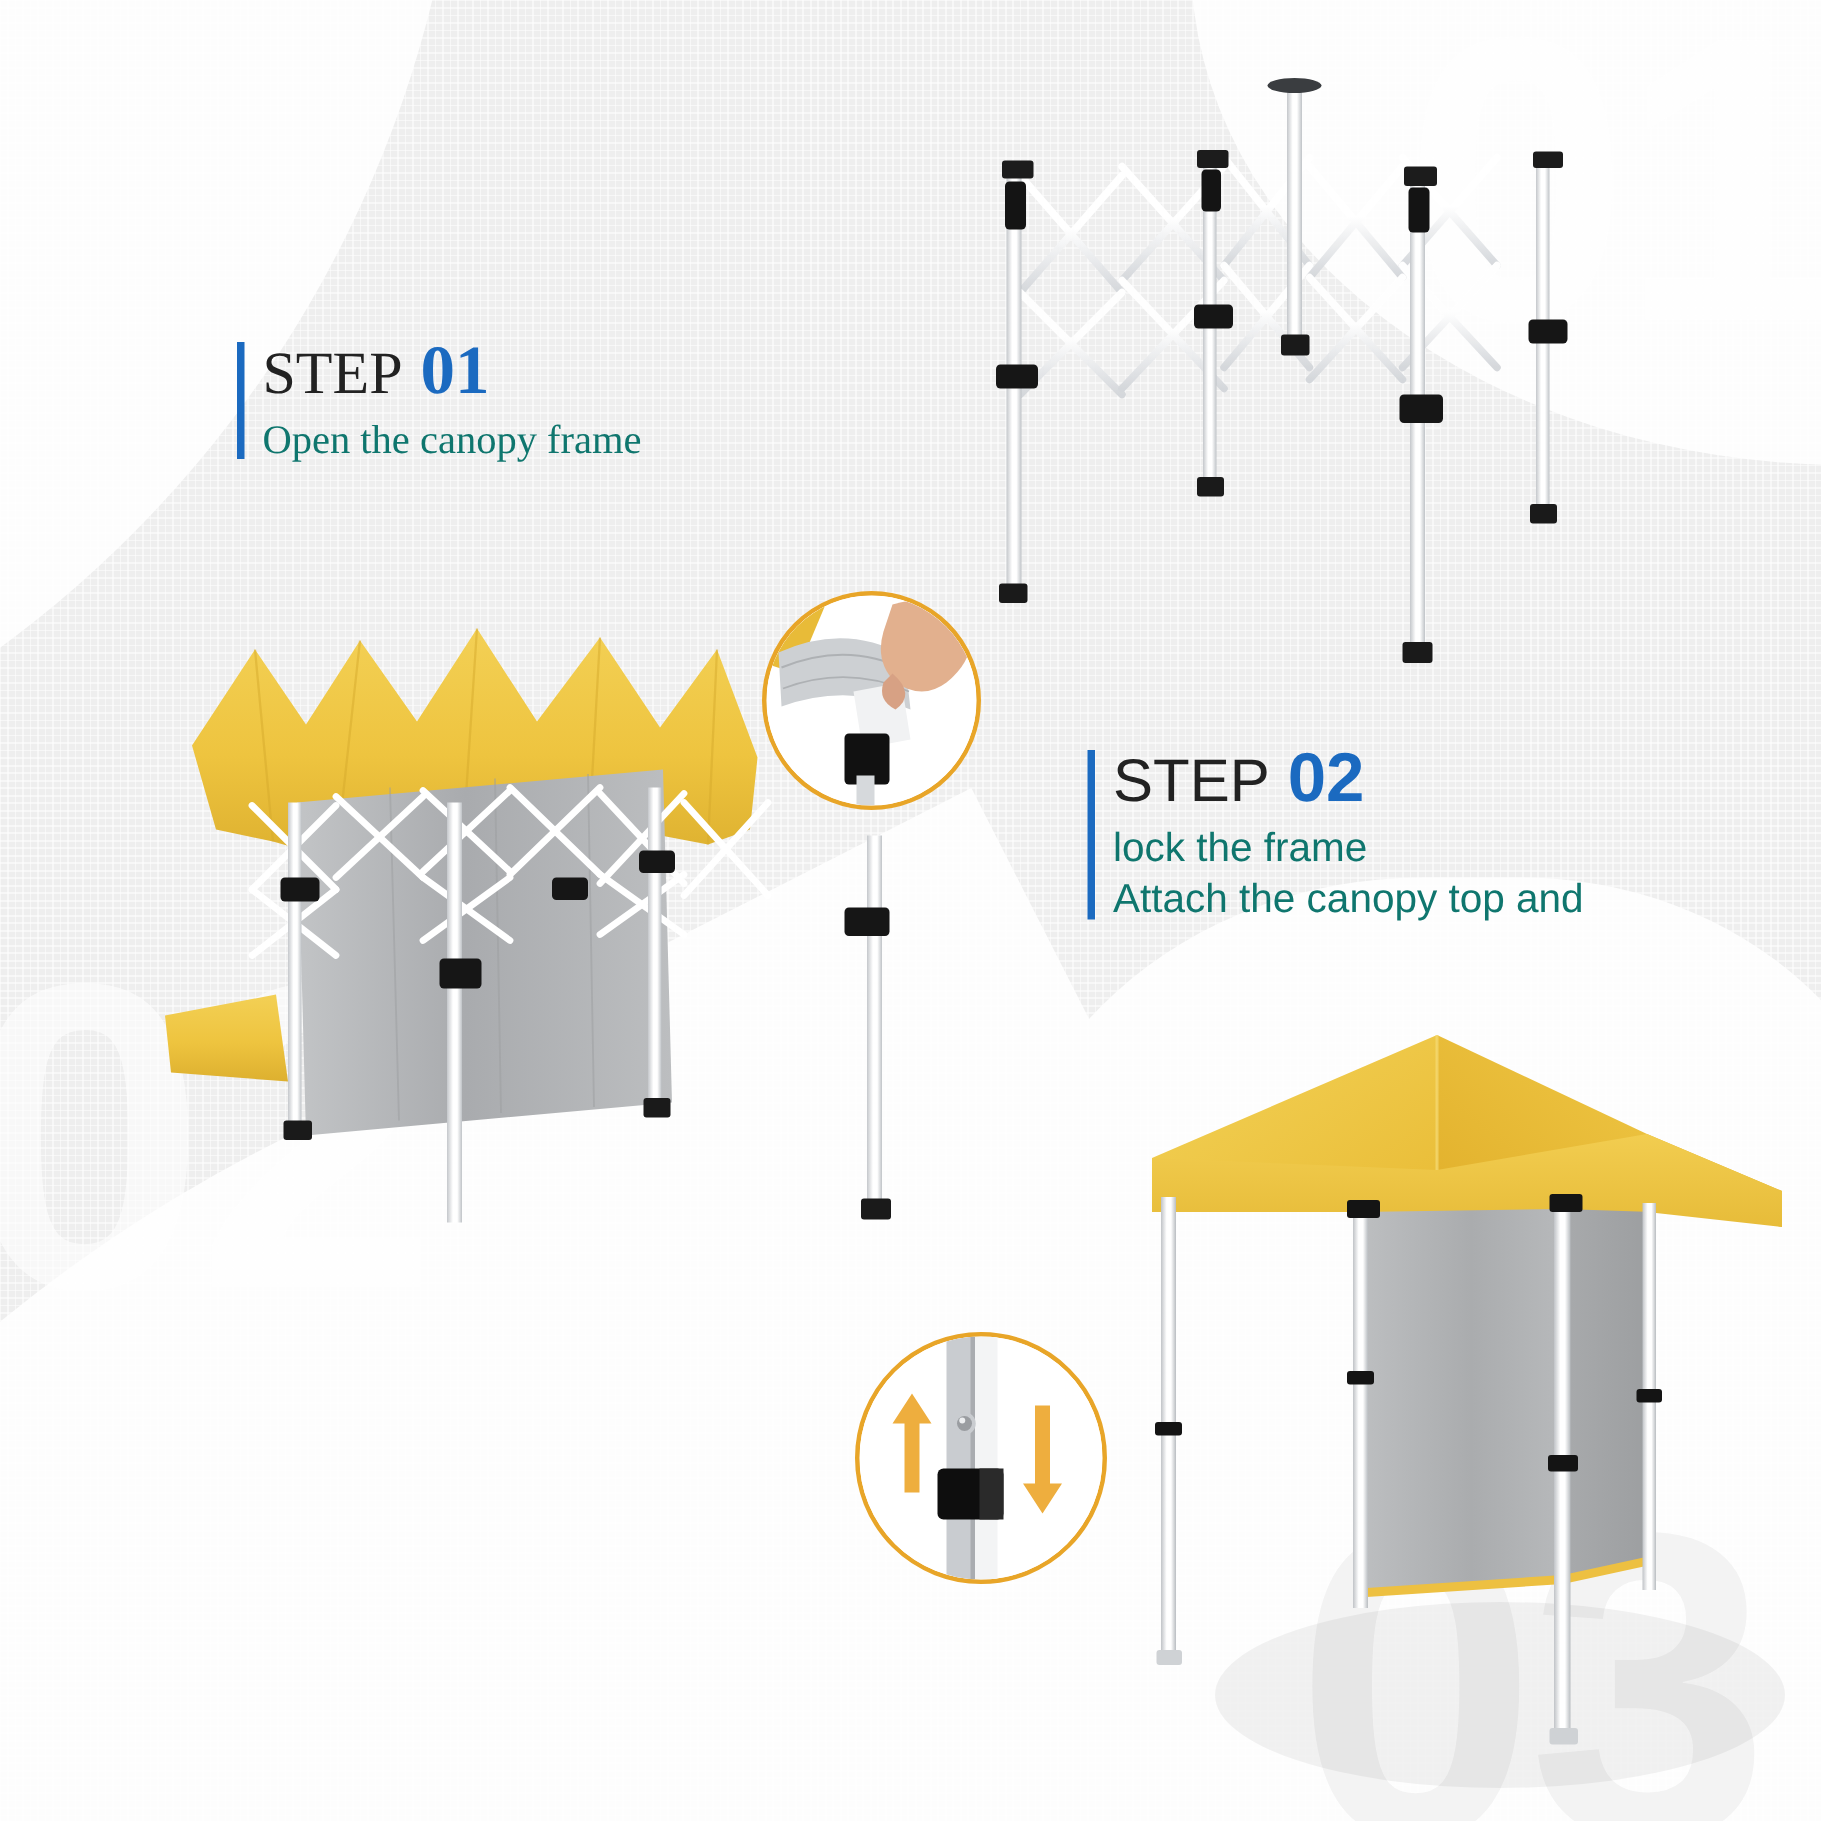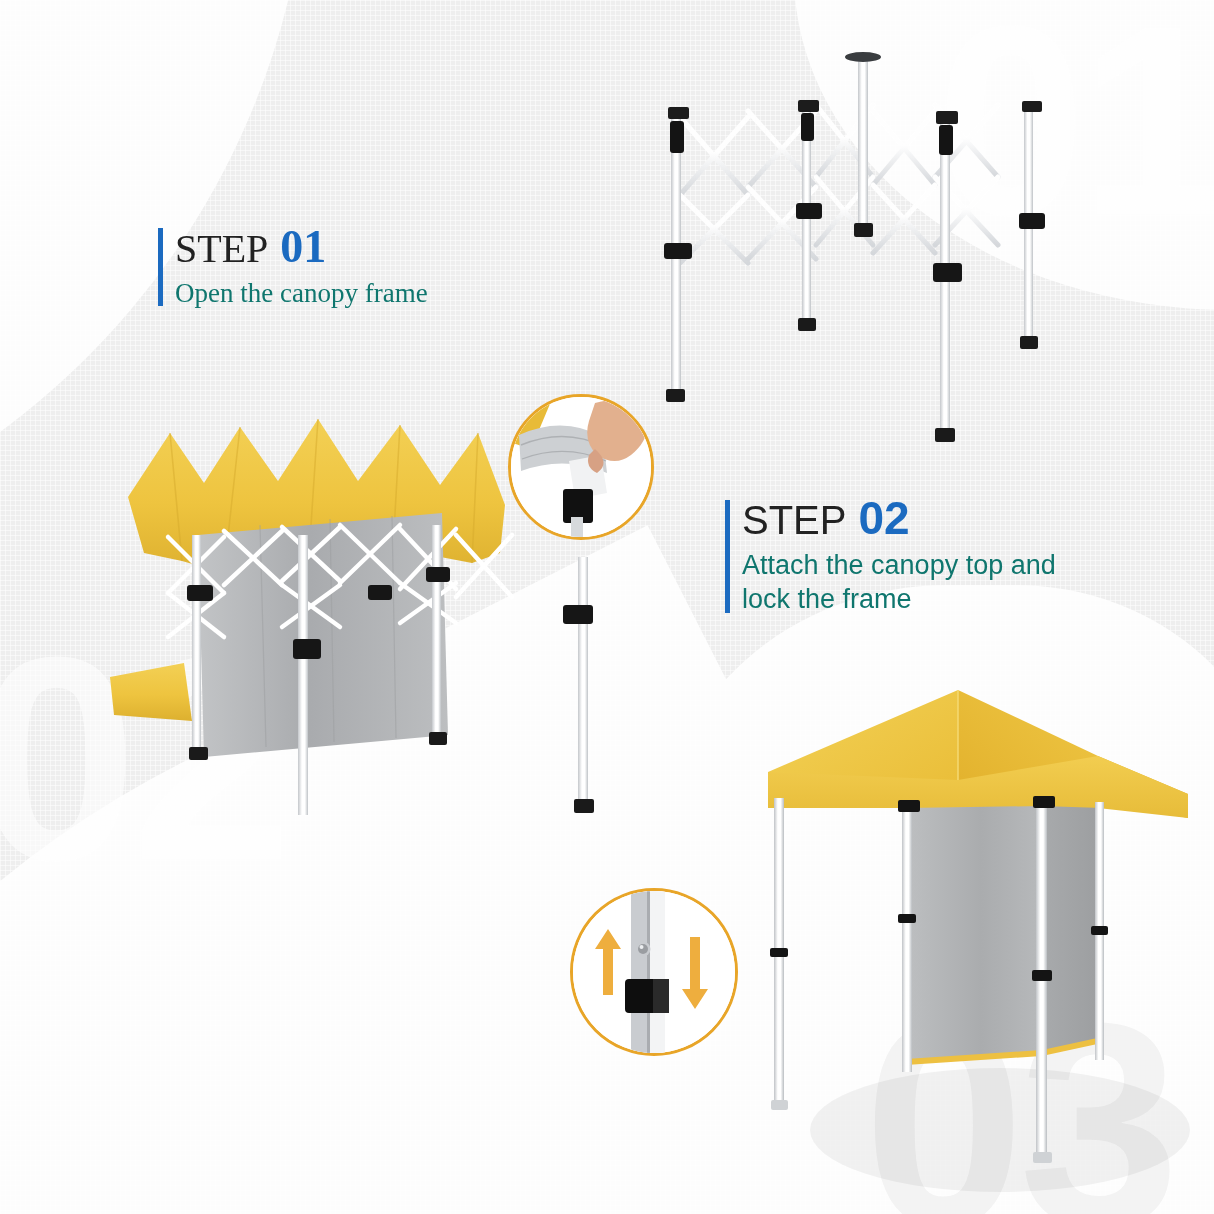--- a/index.html
+++ b/index.html
@@ -133,22 +133,22 @@
 
 
   <div class="step step-1">
     <div class="step-title"><span>STEP</span><span class="num">01</span></div>
     <div class="step-desc">Open the canopy frame</div>
   </div>
 
   <div class="step step-2">
     <div class="step-title"><span>STEP</span><span class="num">02</span></div>
     <div class="step-desc">
+      <div>lock the frame</div>
       <div>Attach the canopy top and</div>
-      <div>lock the frame</div>
     </div>
   </div>
 
   <div class="step step-3">
   </div>
 
   <div class="illus" id="frame-illus">
     <svg width="420" height="420" viewBox="0 0 420 420">
       <defs>
         <linearGradient id="tube" x1="0" y1="0" x2="0" y2="1">

